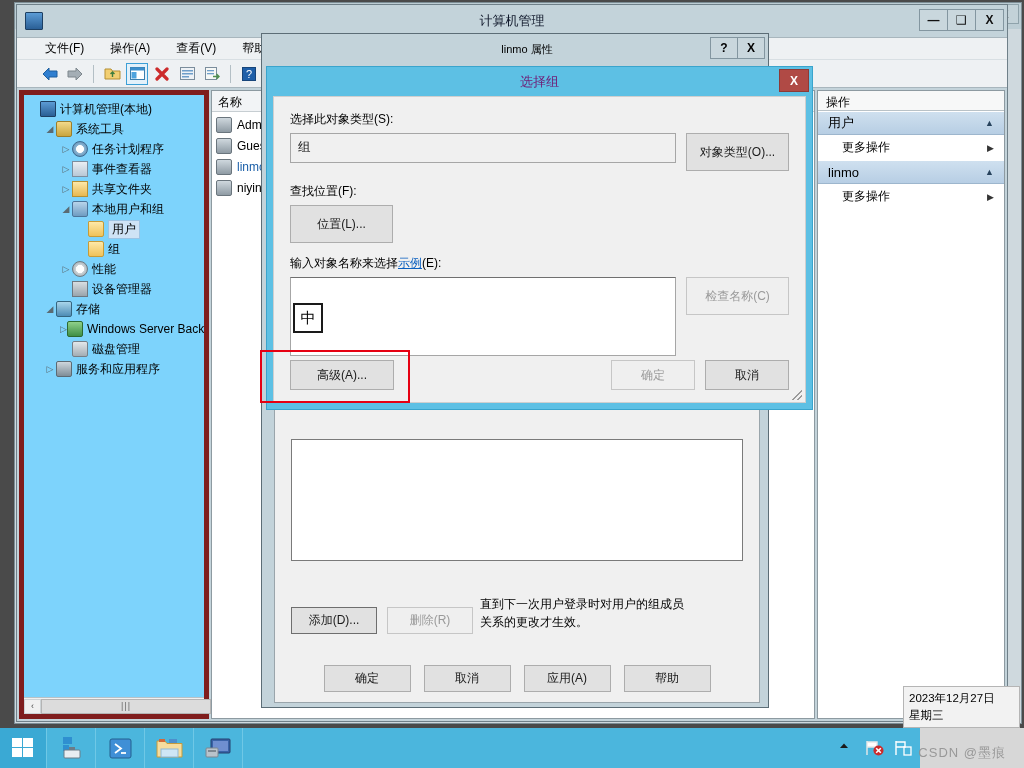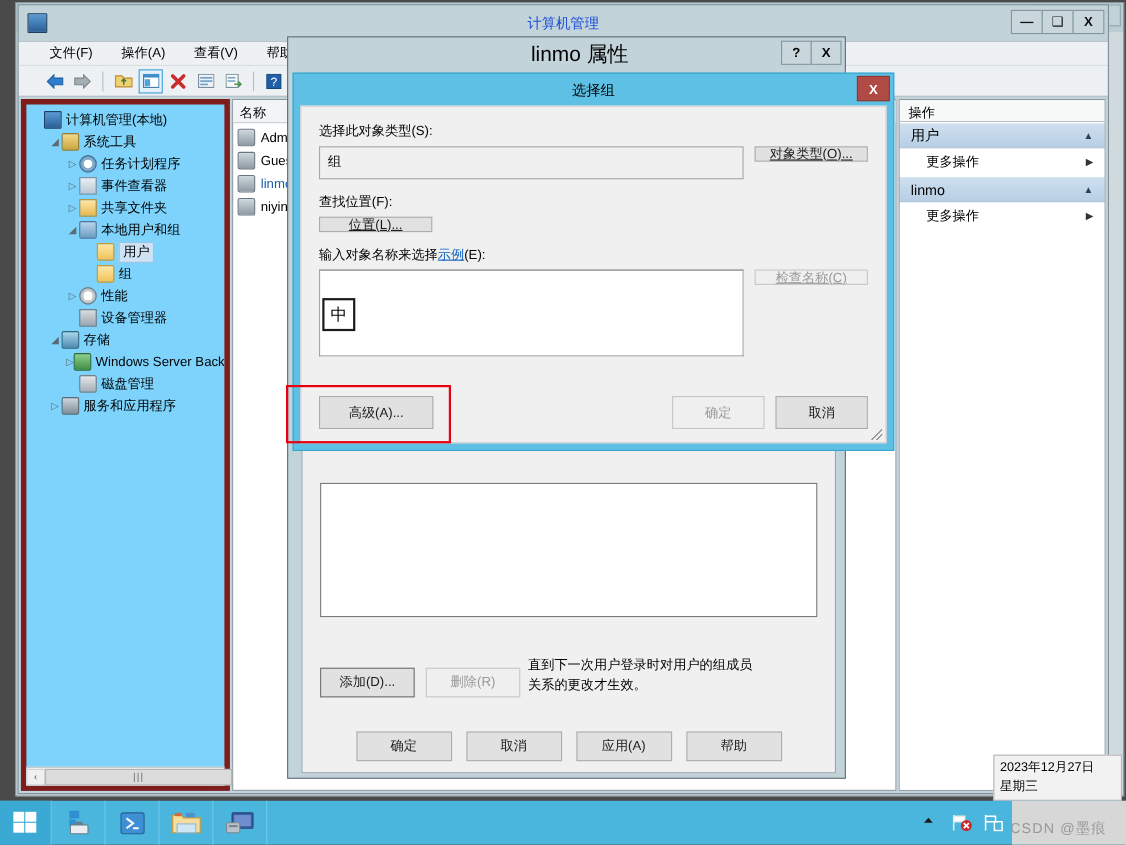--- a/index.html
+++ b/index.html
@@ -39,21 +39,21 @@
     background:#c3d3da; border:1px solid #6f8089;
     display:flex; flex-direction:column;
   }
   #cm-titlebar {
     height:32px; background:#c3d3da; position:relative;
     display:flex; align-items:center;
   }
   #cm-icon { margin-left:8px; width:18px; height:18px; position:relative; }
   #cm-title {
     position:absolute; left:0; right:0; text-align:center;
-    font-size:13px; color:#1d4ed8; pointer-events:none;
+    font-size:13px; color:#0f172a; pointer-events:none;
   }
   #cm-winbtns { position:absolute; right:3px; top:4px; display:flex; }
   #cm-winbtns .wb {
     width:29px; height:22px; border:1px solid #8396a0; margin-left:-1px;
     background:#c9d7dd; display:flex; align-items:center; justify-content:center;
     font-size:12px; font-weight:bold; color:#111;
   }
 
   
   #cm-menubar {
@@ -125,21 +125,21 @@
   .act-item .arrow { font-size:9px; color:#333; }
   .act-spacer { background:#fff; }
 
   
   #props-dialog {
     position:absolute; left:261px; top:33px; width:508px; height:675px;
     background:#c3d3da; border:1px solid #5c6d76;
     display:flex; flex-direction:column;
   }
   #props-titlebar { height:30px; position:relative; display:flex; align-items:center; }
-  #props-title { position:absolute; left:0; right:0; text-align:center; font-size:19px;padding-left:24px; }
+  #props-title { position:absolute; left:0; right:0; text-align:center; font-size:11px;padding-left:24px; }
   #props-btns { position:absolute; right:3px; top:3px; display:flex; }
   #props-btns .wb { width:28px; height:22px; border:1px solid #8396a0; margin-left:-1px;
                     background:#c9d7dd; display:flex; align-items:center; justify-content:center;
                     font-size:12px; font-weight:bold; }
   #props-body {
     flex:1; margin:2px 8px 4px 12px; background:#f0f0f0; border:1px solid #9aa5ab;
     position:relative; display:flex; flex-direction:column;
   }
   #props-listbox {
     position:absolute; left:16px; right:16px; top:372px; height:122px;
@@ -160,37 +160,37 @@
   }
   #props-footer .btn { width:87px; height:27px; }
 
   
   #selgroup {
     position:absolute; left:266px; top:66px; width:547px; height:344px;
     background:#5dc0e4; border:1px solid #3aa4cc;
     display:flex; flex-direction:column;
   }
   #sg-titlebar { height:29px; position:relative; display:flex; align-items:center; }
-  #sg-title { position:absolute; left:0; right:0; text-align:center; font-size:13px; color:#000000; }
+  #sg-title { position:absolute; left:0; right:0; text-align:center; font-size:13px; color:#701a75; }
   #sg-close {
     position:absolute; right:3px; top:2px; width:30px; height:23px;
     background:#b04a45; border:1px solid #8d3a36; color:#fff; font-weight:bold; font-size:12px;
     display:flex; align-items:center; justify-content:center;
   }
   #sg-body {
     flex:1; margin:0 6px 6px 6px; background:#f0f0f0; border:1px solid #cfcfcf;
     position:relative; padding:14px 16px;
   }
   .sg-label { font-size:12px; margin-bottom:5px; }
   .sg-row { display:flex; gap:10px; align-items:flex-start; }
   .sg-input {
     flex:1; height:30px; background:#f0f0f0; border:1px solid #a6a6a6;
     padding:5px 7px; font-size:12.5px; color:#111;
   }
-  .sg-btn { width:103px; height:14px;text-decoration:underline; }
+  .sg-btn { width:103px; height:38px; }
   .sg-textarea {
     flex:1; height:79px; background:#fff; border:1px solid #a6a6a6;
     border-top:1px solid #6f6f6f; position:relative;
   }
   #ime-box {
     position:absolute; left:2px; top:25px; width:30px; height:30px;
     background:#fff; border:2px solid #1a1a1a;
     display:flex; align-items:center; justify-content:center; font-size:15px;
   }
   #sg-bottom { position:absolute; left:16px; right:16px; bottom:12px; display:flex; align-items:center; }

